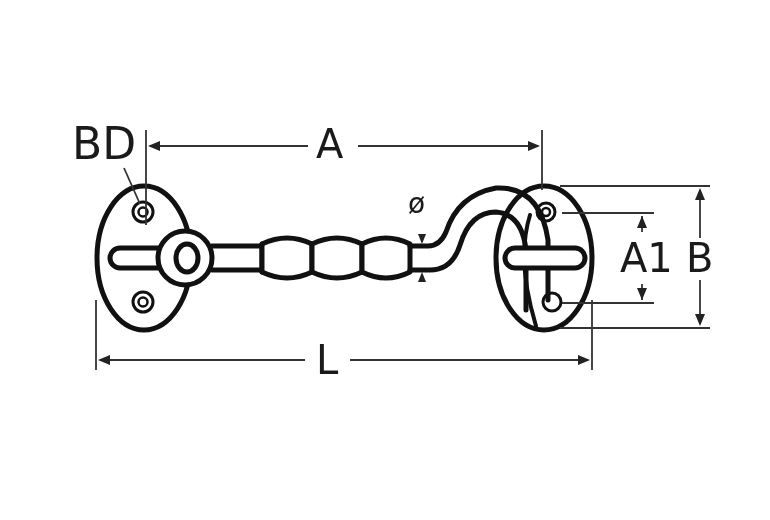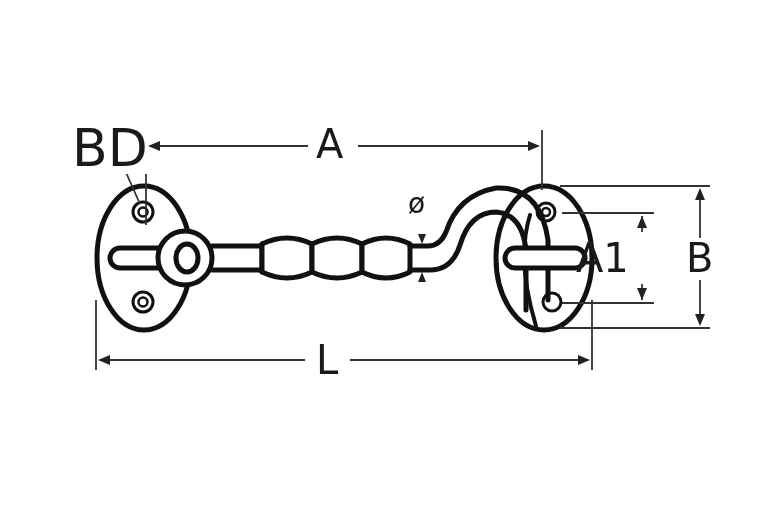--- a/index.html
+++ b/index.html
@@ -72,18 +72,18 @@
     <line x1="642" y1="216" x2="642" y2="232"></line>
     <line x1="642" y1="284" x2="642" y2="300"></line>
     <polygon points="642,216 637,228 647,228" stroke="none"></polygon>
     <polygon points="642,300 637,288 647,288" stroke="none"></polygon>
 
     <polygon points="422,244 418,234 426,234" stroke="none"></polygon>
     <polygon points="422,272 418,282 426,282" stroke="none"></polygon>
   </g>
 </svg>
 
-<div class="lbl" style="left:72px;top:122px;font-size:52px;">BD</div>
+<div class="lbl" style="left:72px;top:122px;font-size:44px;">BD</div>
 <div class="lbl" style="left:316px;top:124px;font-size:40px;">A</div>
 <div class="lbl" style="left:408px;top:190px;font-size:28px;background:transparent;">ø</div>
-<div class="lbl" style="left:576px;top:238px;font-size:40px;background:transparent;">A1</div>
+<div class="lbl" style="left:620px;top:238px;font-size:40px;background:transparent;">A1</div>
 <div class="lbl" style="left:686px;top:238px;font-size:40px;">B</div>
 <div class="lbl" style="left:316px;top:340px;font-size:40px;">L</div>
 
 </body></html>

